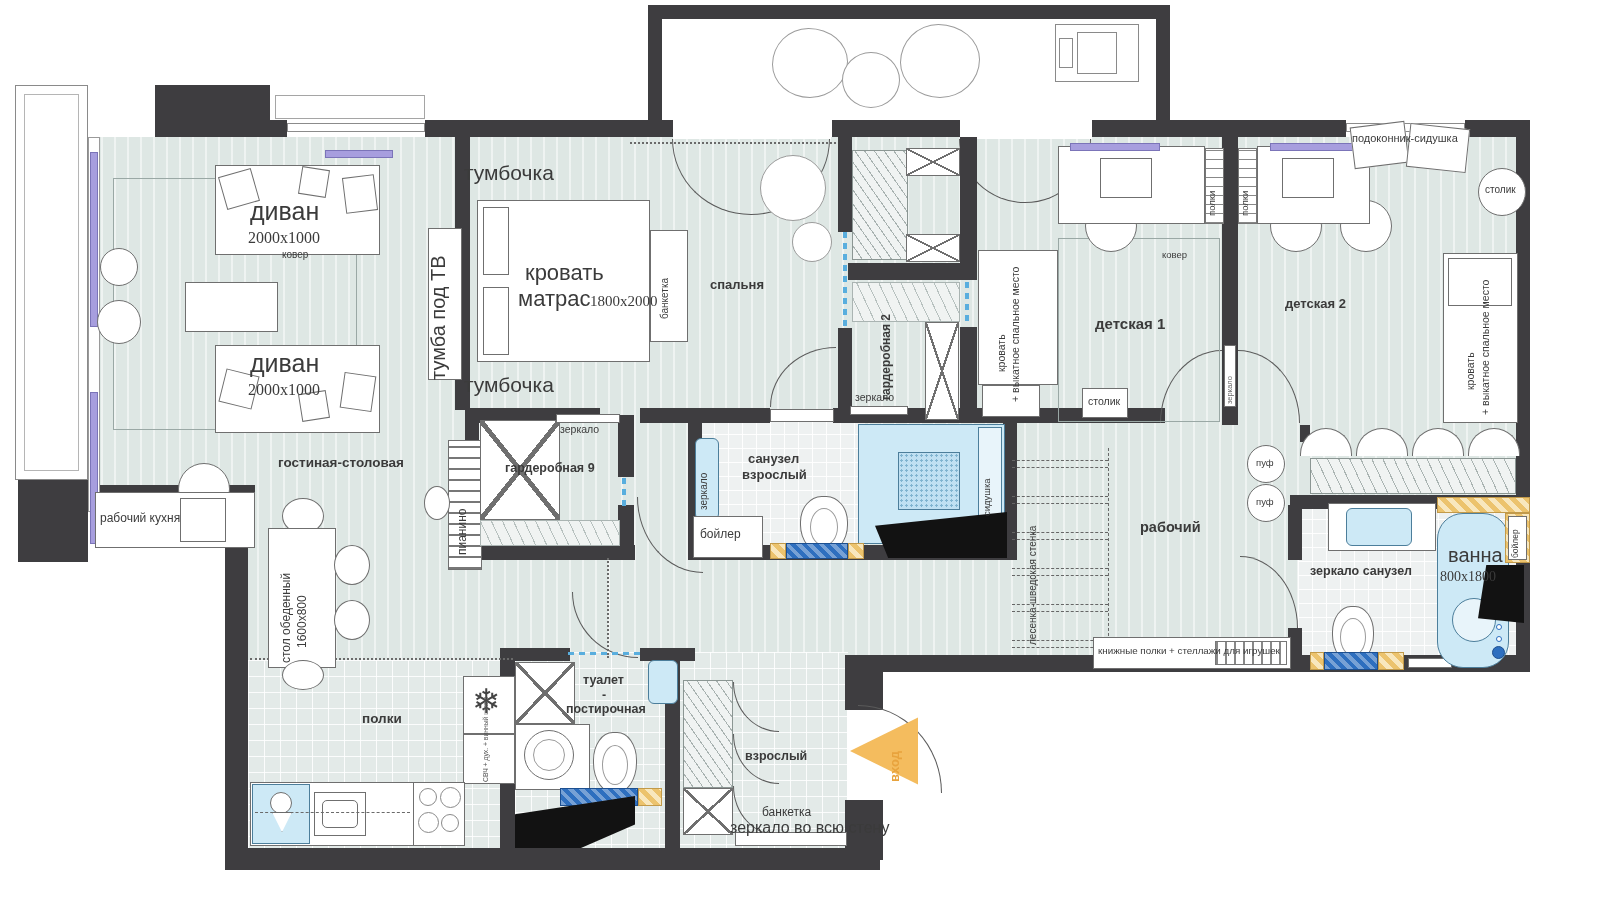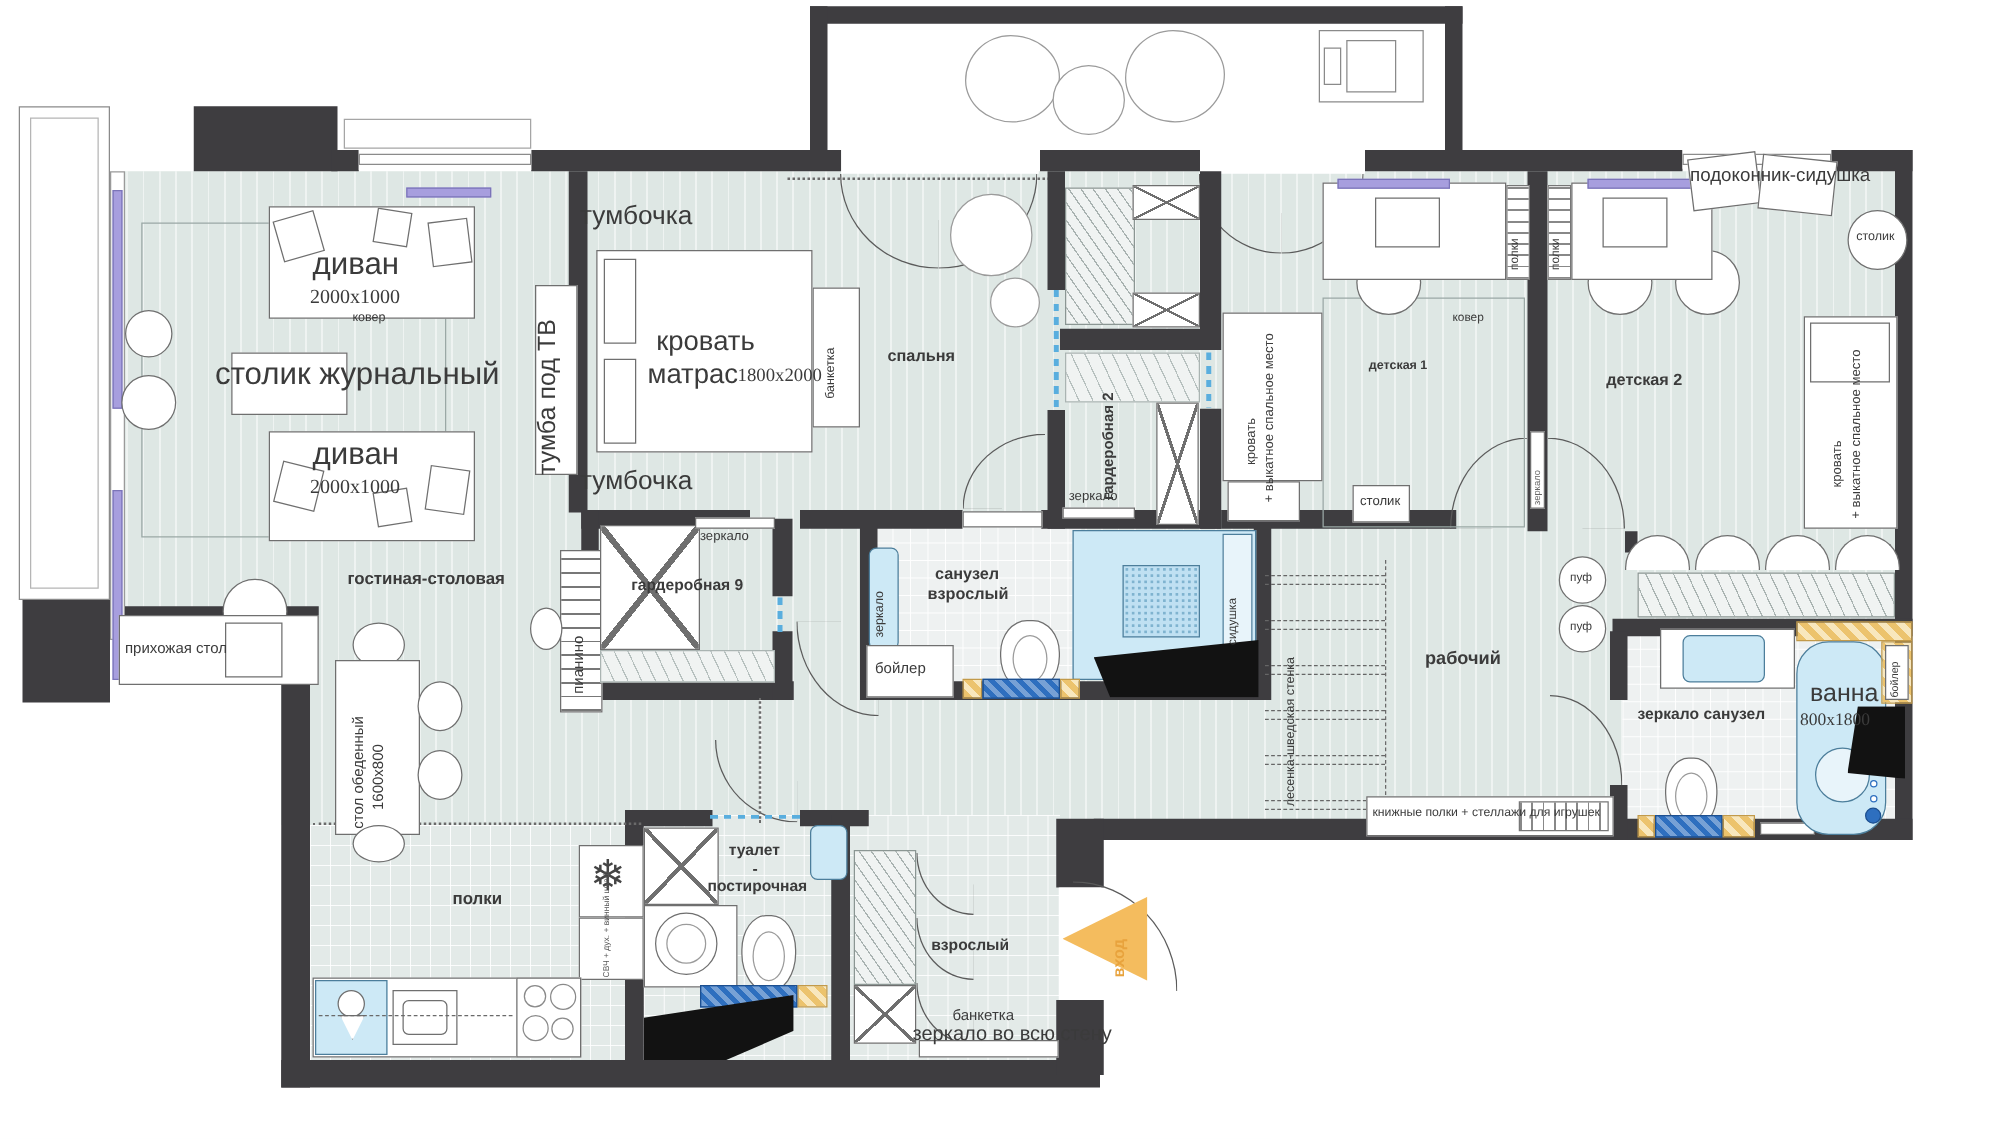--- a/index.html
+++ b/index.html
@@ -313,48 +313,47 @@
   <div class="door d1" style="left:733px;top:786px;width:46px;height:50px"></div>
   <div class="wb" style="left:735px;top:832px;width:112px;height:14px"></div>
 
   <div class="white" style="left:847px;top:710px;width:34px;height:90px"></div>
   <div class="door d4" style="left:858px;top:705px;width:84px;height:88px"></div>
   <div class="tri" style="left:850px;top:716px;width:68px;height:70px"></div>
 
   <span class="lbl" style="left:250px;top:198px;font-size:25px">диван</span>
   <span class="lbl serif" style="left:248px;top:230px;font-size:16px">2000x1000</span>
   <span class="lbl" style="left:282px;top:250px;font-size:10px">ковер</span>
-  <span class="lbl" style="left:172px;top:286px;font-size:25px">столик журнальный</span>
   <span class="lbl" style="left:250px;top:350px;font-size:25px">диван</span>
   <span class="lbl serif" style="left:248px;top:382px;font-size:16px">2000x1000</span>
   <span class="lbl v" style="left:428px;top:232px;height:148px;font-size:20px">тумба под ТВ</span>
   <span class="lbl" style="left:464px;top:162px;font-size:21px">тумбочка</span>
   <span class="lbl" style="left:464px;top:374px;font-size:21px">тумбочка</span>
   <span class="lbl" style="left:525px;top:262px;font-size:22px">кровать</span>
   <span class="lbl" style="left:518px;top:288px;font-size:22px">матрас</span>
   <span class="lbl serif" style="left:590px;top:294px;font-size:15px">1800x2000</span>
   <span class="lbl v" style="left:660px;top:255px;height:64px;font-size:10px">банкетка</span>
   <span class="lbl b" style="left:710px;top:278px;font-size:13px">спальня</span>
   <span class="lbl v b" style="left:880px;top:292px;height:108px;font-size:12px">гардеробная 2</span>
   <span class="lbl" style="left:855px;top:392px;font-size:10.5px">зеркало</span>
   <span class="lbl v" style="left:996px;top:282px;height:90px;font-size:10.5px">кровать</span>
   <span class="lbl v" style="left:1010px;top:252px;height:150px;font-size:10.5px">+ выкатное спальное место</span>
-  <span class="lbl b" style="left:1095px;top:288px;font-size:10px">детская 1</span>
+  <span class="lbl b" style="left:1095px;top:316px;font-size:15px">детская 1</span>
   <span class="lbl" style="left:1162px;top:250px;font-size:9.5px">ковер</span>
   <span class="lbl" style="left:1088px;top:396px;font-size:10.5px">столик</span>
   <span class="lbl v" style="left:1207px;top:158px;height:58px;font-size:9.5px">полки</span>
   <span class="lbl v" style="left:1240px;top:158px;height:58px;font-size:9.5px">полки</span>
   <span class="lbl v" style="left:1226px;top:352px;height:52px;font-size:7.5px;color:#666">зеркало</span>
-  <span class="lbl" style="left:1352px;top:133px;font-size:15px">подоконник-сидушка</span>
+  <span class="lbl" style="left:1352px;top:133px;font-size:11px">подоконник-сидушка</span>
   <span class="lbl" style="left:1485px;top:185px;font-size:10px">столик</span>
   <span class="lbl b" style="left:1285px;top:297px;font-size:13px">детская 2</span>
   <span class="lbl v" style="left:1465px;top:300px;height:90px;font-size:10.5px">кровать</span>
   <span class="lbl v" style="left:1480px;top:255px;height:160px;font-size:10.5px">+ выкатное спальное место</span>
   <span class="lbl b" style="left:278px;top:456px;font-size:13.5px">гостиная-столовая</span>
-  <span class="lbl" style="left:100px;top:512px;font-size:12px">прихожая стол</span>
+  <span class="lbl" style="left:100px;top:512px;font-size:12px">рабочий кухня</span>
   <span class="lbl v" style="left:280px;top:535px;height:128px;font-size:12px">стол обеденный</span>
   <span class="lbl v" style="left:296px;top:548px;height:100px;font-size:12px">1600x800</span>
   <span class="lbl v" style="left:456px;top:455px;height:100px;font-size:12px">пианино</span>
   <span class="lbl b" style="left:505px;top:462px;font-size:12.5px">гардеробная 9</span>
   <span class="lbl" style="left:560px;top:424px;font-size:10.5px">зеркало</span>
   <span class="lbl v" style="left:699px;top:450px;height:60px;font-size:10px">зеркало</span>
   <span class="lbl b" style="left:748px;top:452px;font-size:13px">санузел</span>
   <span class="lbl b" style="left:742px;top:468px;font-size:13px">взрослый</span>
   <span class="lbl" style="left:700px;top:528px;font-size:12px">бойлер</span>
   <span class="lbl v" style="left:982px;top:450px;height:66px;font-size:9.5px">сидушка</span>

